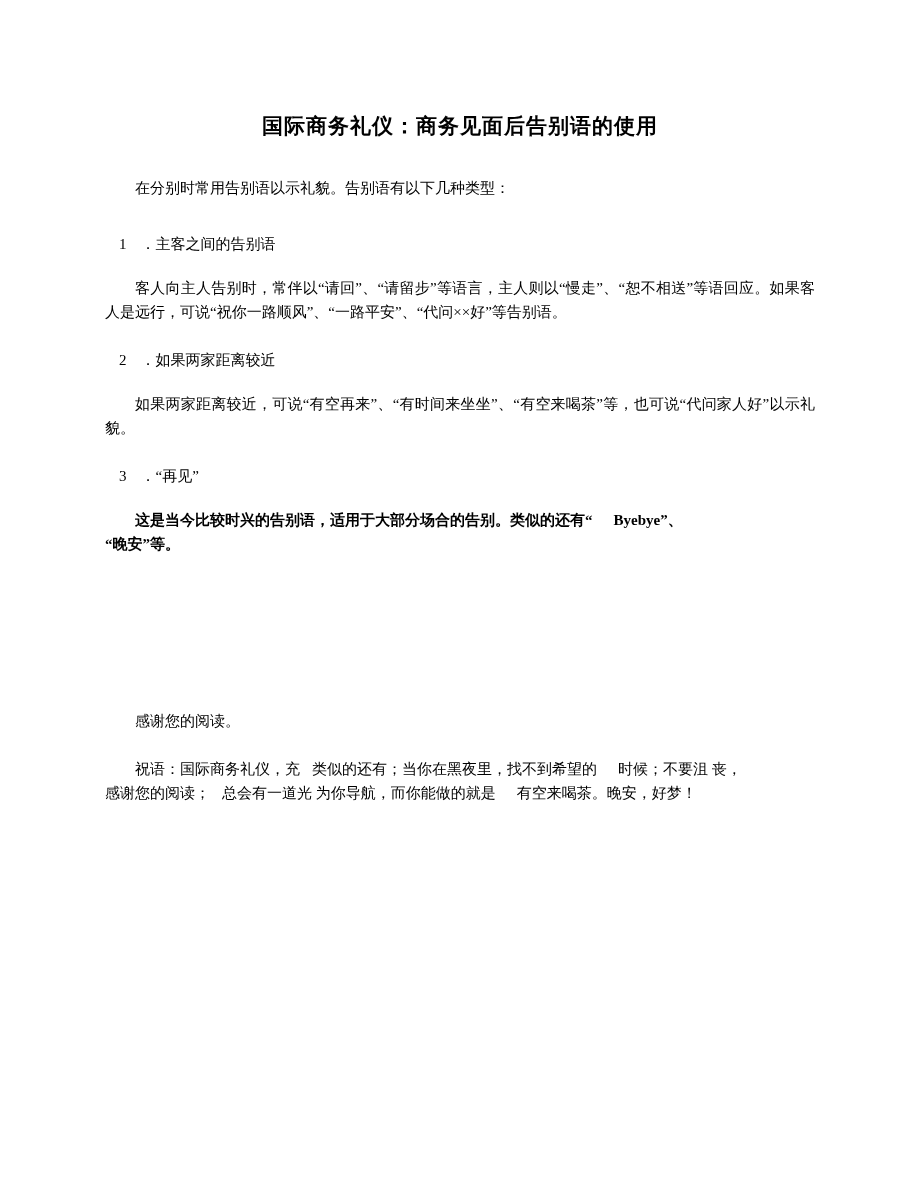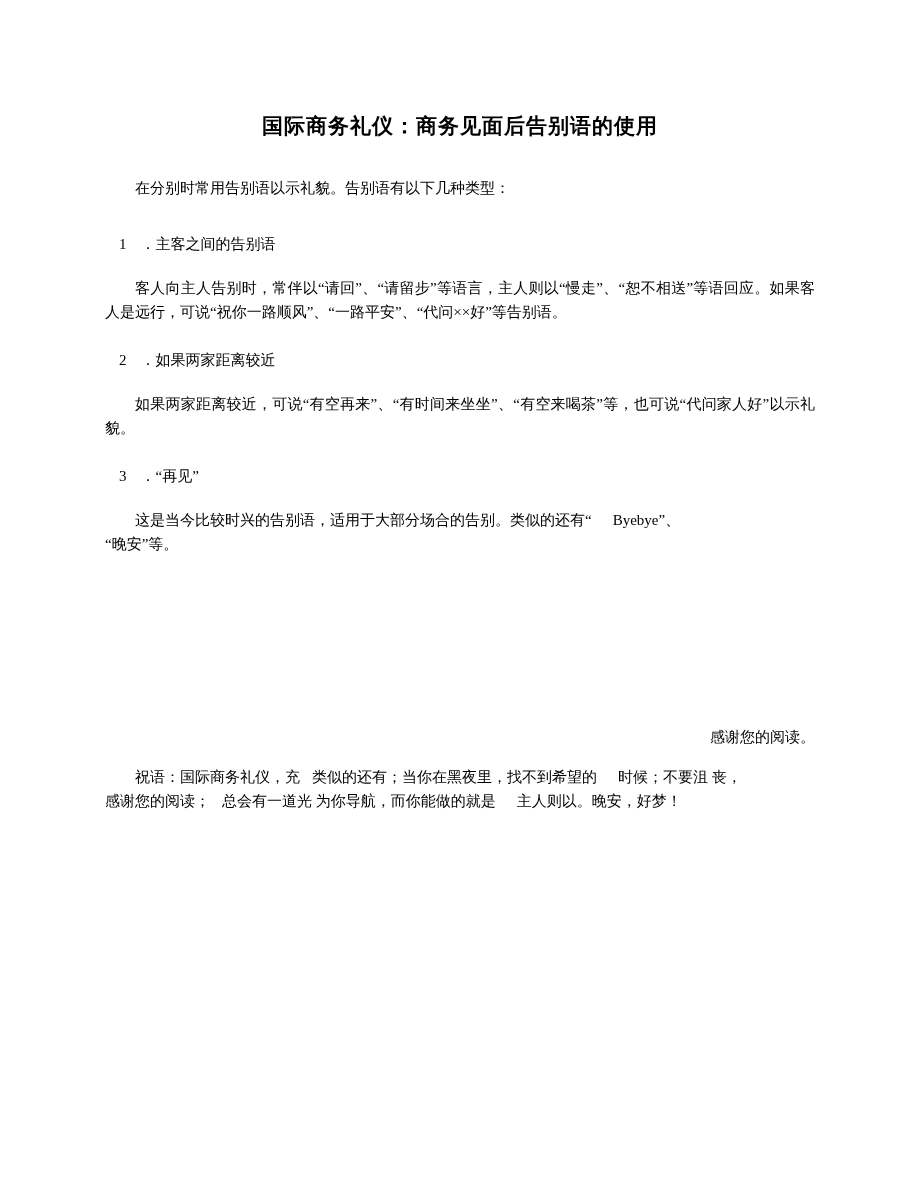--- a/index.html
+++ b/index.html
@@ -34,34 +34,34 @@
       display: inline-block;
       margin-left: 14px;
       margin-right: 14px;
     }
     .paragraph {
       text-indent: 2em;
       margin-bottom: 24px;
       text-align: justify;
     }
     .paragraph-last {
-      margin-bottom: 24px;
+      margin-bottom: 8px;
       text-align: justify;
+      font-weight: bold;
     }
     .paragraph-last .indent {
       display: inline-block;
       width: 2em;
     }
     .spacer-large {
       height: 145px;
     }
     .thanks {
       text-indent: 2em;
-      margin-bottom: 16px;
-      text-align: right;
+      margin-bottom: 24px;
     }
     .blessing {
       text-indent: 2em;
       text-align: justify;
     }
     .gap-small {
       display: inline-block;
       width: 0.8em;
     }
     .gap-med {
@@ -91,14 +91,14 @@
 </p>
 <p class="paragraph-last">
   <span class="indent"></span><span>这是当今比较时兴的告别语，适用于大部分场合的告别。类似的还有“</span><span class="gap-med"></span><span>Byebye”、</span><br><span>“晚安”等。</span>
 </p>
 
 <div class="spacer-large"></div>
 
 <p class="thanks">感谢您的阅读。</p>
 
 <p class="blessing">
-  <span>祝语：国际商务礼仪，充</span><span class="gap-small"></span><span>类似的还有；当你在黑夜里，找不到希望的</span><span class="gap-med"></span><span>时候；不要沮 丧，</span><br><span>感谢您的阅读；</span><span class="gap-small"></span><span>总会有一道光 为你导航，而你能做的就是</span><span class="gap-med"></span><span>主人则以。晚安，好梦！</span>
+  <span>祝语：国际商务礼仪，充</span><span class="gap-small"></span><span>类似的还有；当你在黑夜里，找不到希望的</span><span class="gap-med"></span><span>时候；不要沮 丧，</span><br><span>感谢您的阅读；</span><span class="gap-small"></span><span>总会有一道光 为你导航，而你能做的就是</span><span class="gap-med"></span><span>有空来喝茶。晚安，好梦！</span>
 </p>
 
 </body></html>

